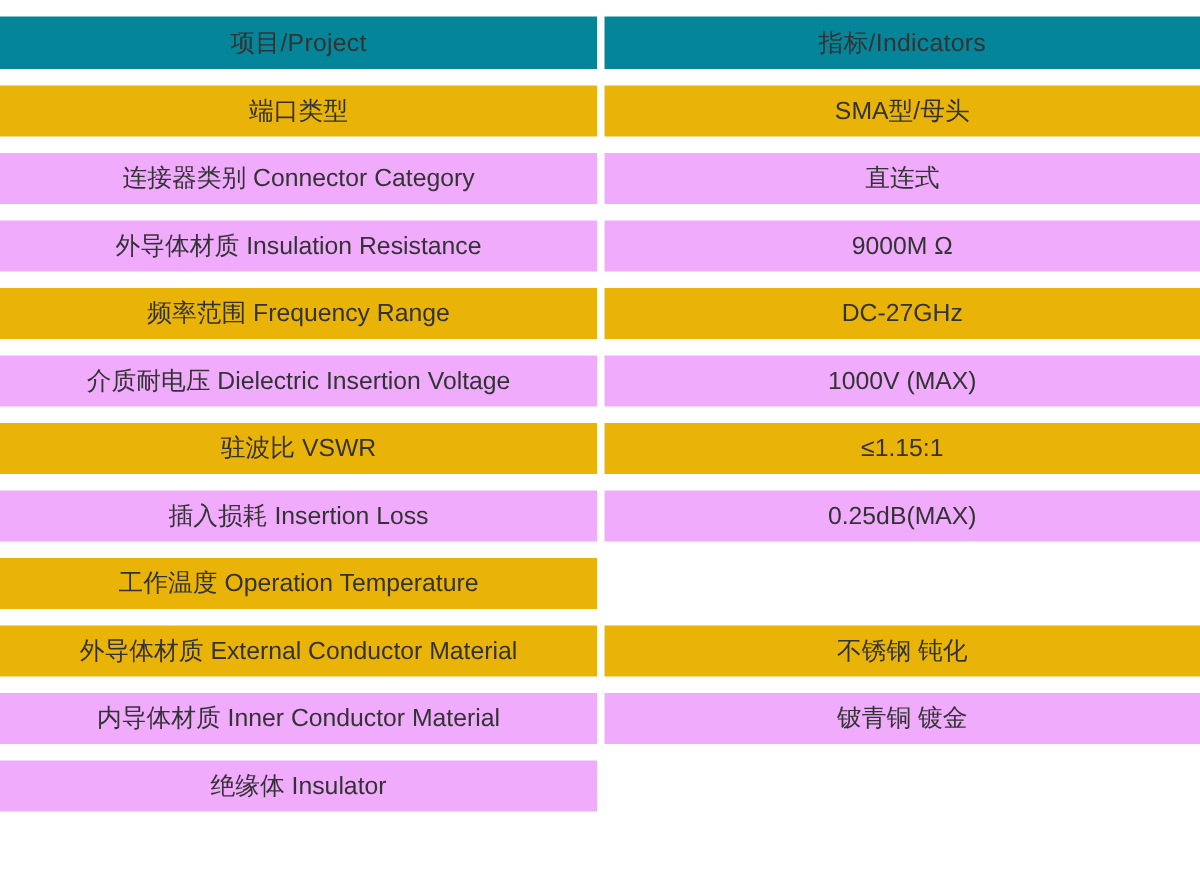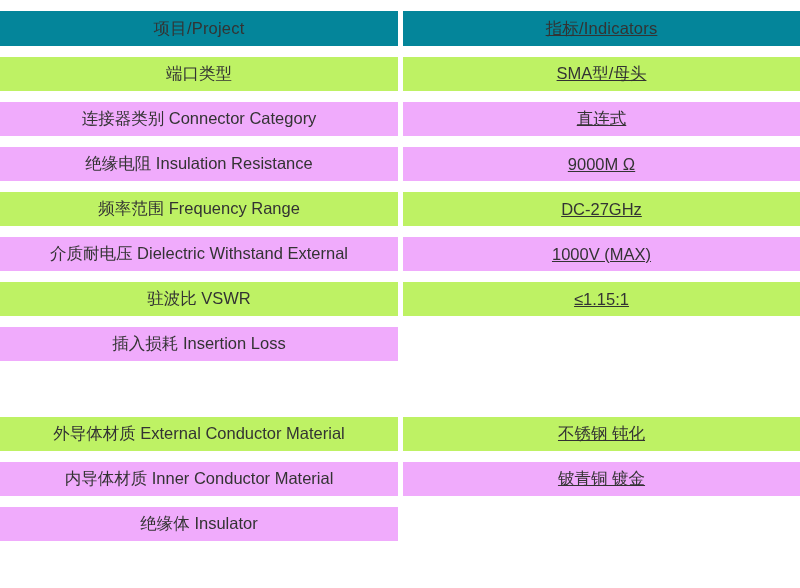--- a/index.html
+++ b/index.html
@@ -27,30 +27,30 @@
     display:flex;
     align-items:center;
     justify-content:center;
     text-align:center;
     padding:0 10px;
     overflow:hidden;
     white-space:nowrap;
   }
   .cell.project { width:398px; }
   .gap { width:5px; background:#ffffff; flex:0 0 5px; }
-  .cell.indicator { width:397px; flex:1 1 auto;text-decoration:underline; }
+  .cell.indicator { width:397px; flex:1 1 auto; }
 
   .header-row .cell {
     background:#04859a;
     color:#ffffff;
     font-weight:bold;
     font-size:19px;
     letter-spacing:0.2px;
   }
-  .row.odd .cell { background:#bef264; }
+  .row.odd .cell { background:#eab308; }
   .row.even .cell { background:#f0abfc; }
   .row .cell {
     color:#333333;
     font-size:16.5px;
     font-weight:normal;
     margin-top:11px;
   }
 </style>
 </head>
 <body>
@@ -70,49 +70,51 @@
   </div>
 
   <div class="row even">
     <div class="cell project">连接器类别 Connector Category</div>
     <div class="gap"></div>
     <div class="cell indicator">直连式</div>
   </div>
 
 
   <div class="row even">
-    <div class="cell project">绝缘电阻 Insulation Resistance</div>
+    <div class="cell project">外导体材质 Insulation Resistance</div>
     <div class="gap"></div>
     <div class="cell indicator">9000M Ω</div>
   </div>
 
   <div class="row odd">
     <div class="cell project">频率范围 Frequency Range</div>
     <div class="gap"></div>
     <div class="cell indicator">DC-27GHz</div>
   </div>
 
   <div class="row even">
-    <div class="cell project">介质耐电压 Dielectric Withstand External</div>
+    <div class="cell project">介质耐电压 Dielectric Insertion Voltage</div>
     <div class="gap"></div>
     <div class="cell indicator">1000V (MAX)</div>
   </div>
 
   <div class="row odd">
     <div class="cell project">驻波比 VSWR</div>
     <div class="gap"></div>
     <div class="cell indicator">≤1.15:1</div>
   </div>
 
   <div class="row even">
     <div class="cell project">插入损耗 Insertion Loss</div>
     <div class="gap"></div>
+    <div class="cell indicator">0.25dB(MAX)</div>
   </div>
 
   <div class="row odd">
+    <div class="cell project">工作温度 Operation Temperature</div>
     <div class="gap"></div>
   </div>
 
   <div class="row odd">
     <div class="cell project">外导体材质 External Conductor Material</div>
     <div class="gap"></div>
     <div class="cell indicator">不锈钢 钝化</div>
   </div>
 
   <div class="row even">

